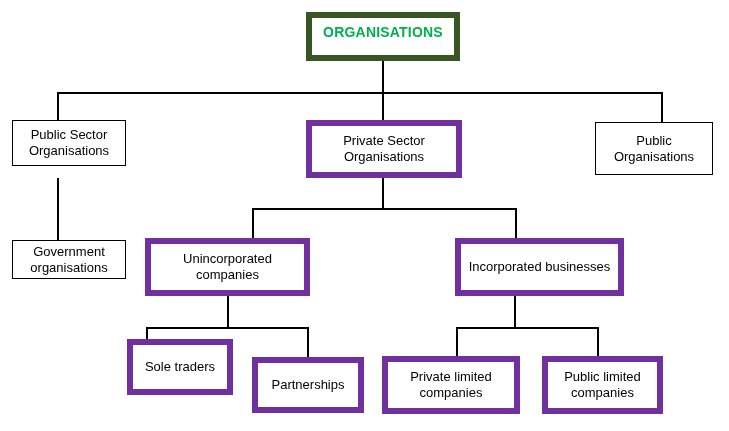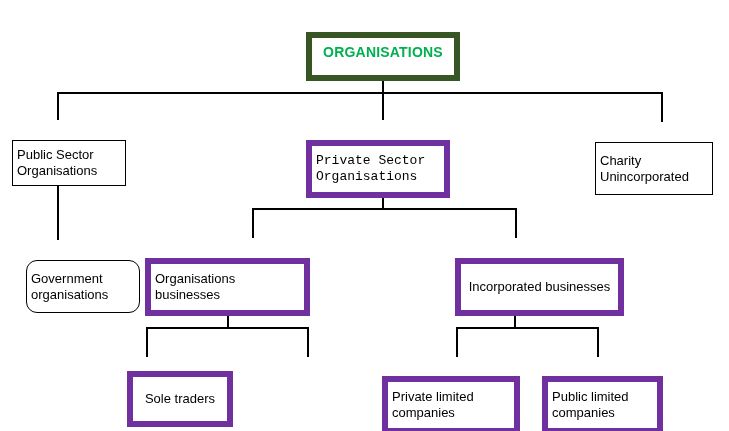--- a/index.html
+++ b/index.html
@@ -15,26 +15,25 @@
     background: #fff;
     overflow: hidden;
   }
   .node {
     position: absolute;
     box-sizing: border-box;
     background: #ffffff;
     display: flex;
     align-items: center;
     justify-content: center;
-    text-align: left;
+    text-align: center;
     font-size: 13px;
     line-height: 16px;
     color: #000000;
     padding: 2px 4px;
-    margin-top: 20px;
   }
   .thin {
     border: 1.5px solid #000000;
   }
   .purple {
     border: 6px solid var(--purple, #7030A0);
   }
   .root {
     border: 6px solid var(--dark-green, #375623);
     color: var(--green-text, #00B050);
@@ -43,26 +42,26 @@
     letter-spacing: 0.2px;
     padding-bottom: 12px;
   }
   .line {
     position: absolute;
     background: #000000;
   }
   
   #n-organisations   { left: 306px; top: 12px;  width: 154px; height: 49px; }
   #n-public-sector   { left: 12px;  top: 120px; width: 114px; height: 46px; }
-  #n-private-sector  { left: 306px; top: 120px; width: 144px; height: 58px; font-family: Liberation Mono, monospace; }
+  #n-private-sector  { left: 306px; top: 120px; width: 156px; height: 58px; }
   #n-charity         { left: 595px; top: 122px; width: 118px; height: 53px; }
-  #n-government      { left: 26px;  top: 240px; width: 114px; height: 53px; border-radius: 11px; }
+  #n-government      { left: 12px;  top: 240px; width: 114px; height: 39px; }
   #n-unincorporated  { left: 145px; top: 238px; width: 165px; height: 58px; }
   #n-incorporated    { left: 455px; top: 238px; width: 169px; height: 58px; }
-  #n-sole-traders    { left: 127px; top: 351px; width: 106px; height: 56px; }
+  #n-sole-traders    { left: 127px; top: 339px; width: 106px; height: 56px; }
   #n-partnerships    { left: 252px; top: 357px; width: 112px; height: 56px; }
   #n-private-limited { left: 382px; top: 356px; width: 138px; height: 58px; }
   #n-public-limited  { left: 542px; top: 356px; width: 121px; height: 58px; }
 </style>
 </head>
 <body>
 
 <div class="canvas">
 
   <div class="line" style="left:382px; top:61px;  width:2px;   height:59px;"></div>
@@ -79,21 +78,22 @@
   <div class="line" style="left:146px; top:327px; width:2px;   height:30px;"></div>
   <div class="line" style="left:307px; top:327px; width:2px;   height:30px;"></div>
   <div class="line" style="left:514px; top:296px; width:2px;   height:32px;"></div>
   <div class="line" style="left:456px; top:327px; width:143px; height:2px;"></div>
   <div class="line" style="left:456px; top:327px; width:2px;   height:30px;"></div>
   <div class="line" style="left:597px; top:327px; width:2px;   height:30px;"></div>
 
   <div class="node root" id="n-organisations">ORGANISATIONS</div>
   <div class="node thin" id="n-public-sector">Public Sector Organisations</div>
   <div class="node purple" id="n-private-sector">Private Sector Organisations</div>
-  <div class="node thin" id="n-charity">Charity Unincorporated</div>
+  <div class="node thin" id="n-charity">Public Organisations</div>
   <div class="node thin" id="n-government">Government organisations</div>
-  <div class="node purple" id="n-unincorporated">Organisations businesses</div>
+  <div class="node purple" id="n-unincorporated">Unincorporated companies</div>
   <div class="node purple" id="n-incorporated">Incorporated businesses</div>
   <div class="node purple" id="n-sole-traders">Sole traders</div>
+  <div class="node purple" id="n-partnerships">Partnerships</div>
   <div class="node purple" id="n-public-limited">Public limited companies</div>
   <div class="node purple" id="n-private-limited">Private limited companies</div>
 
 </div>
 
 </body></html>

